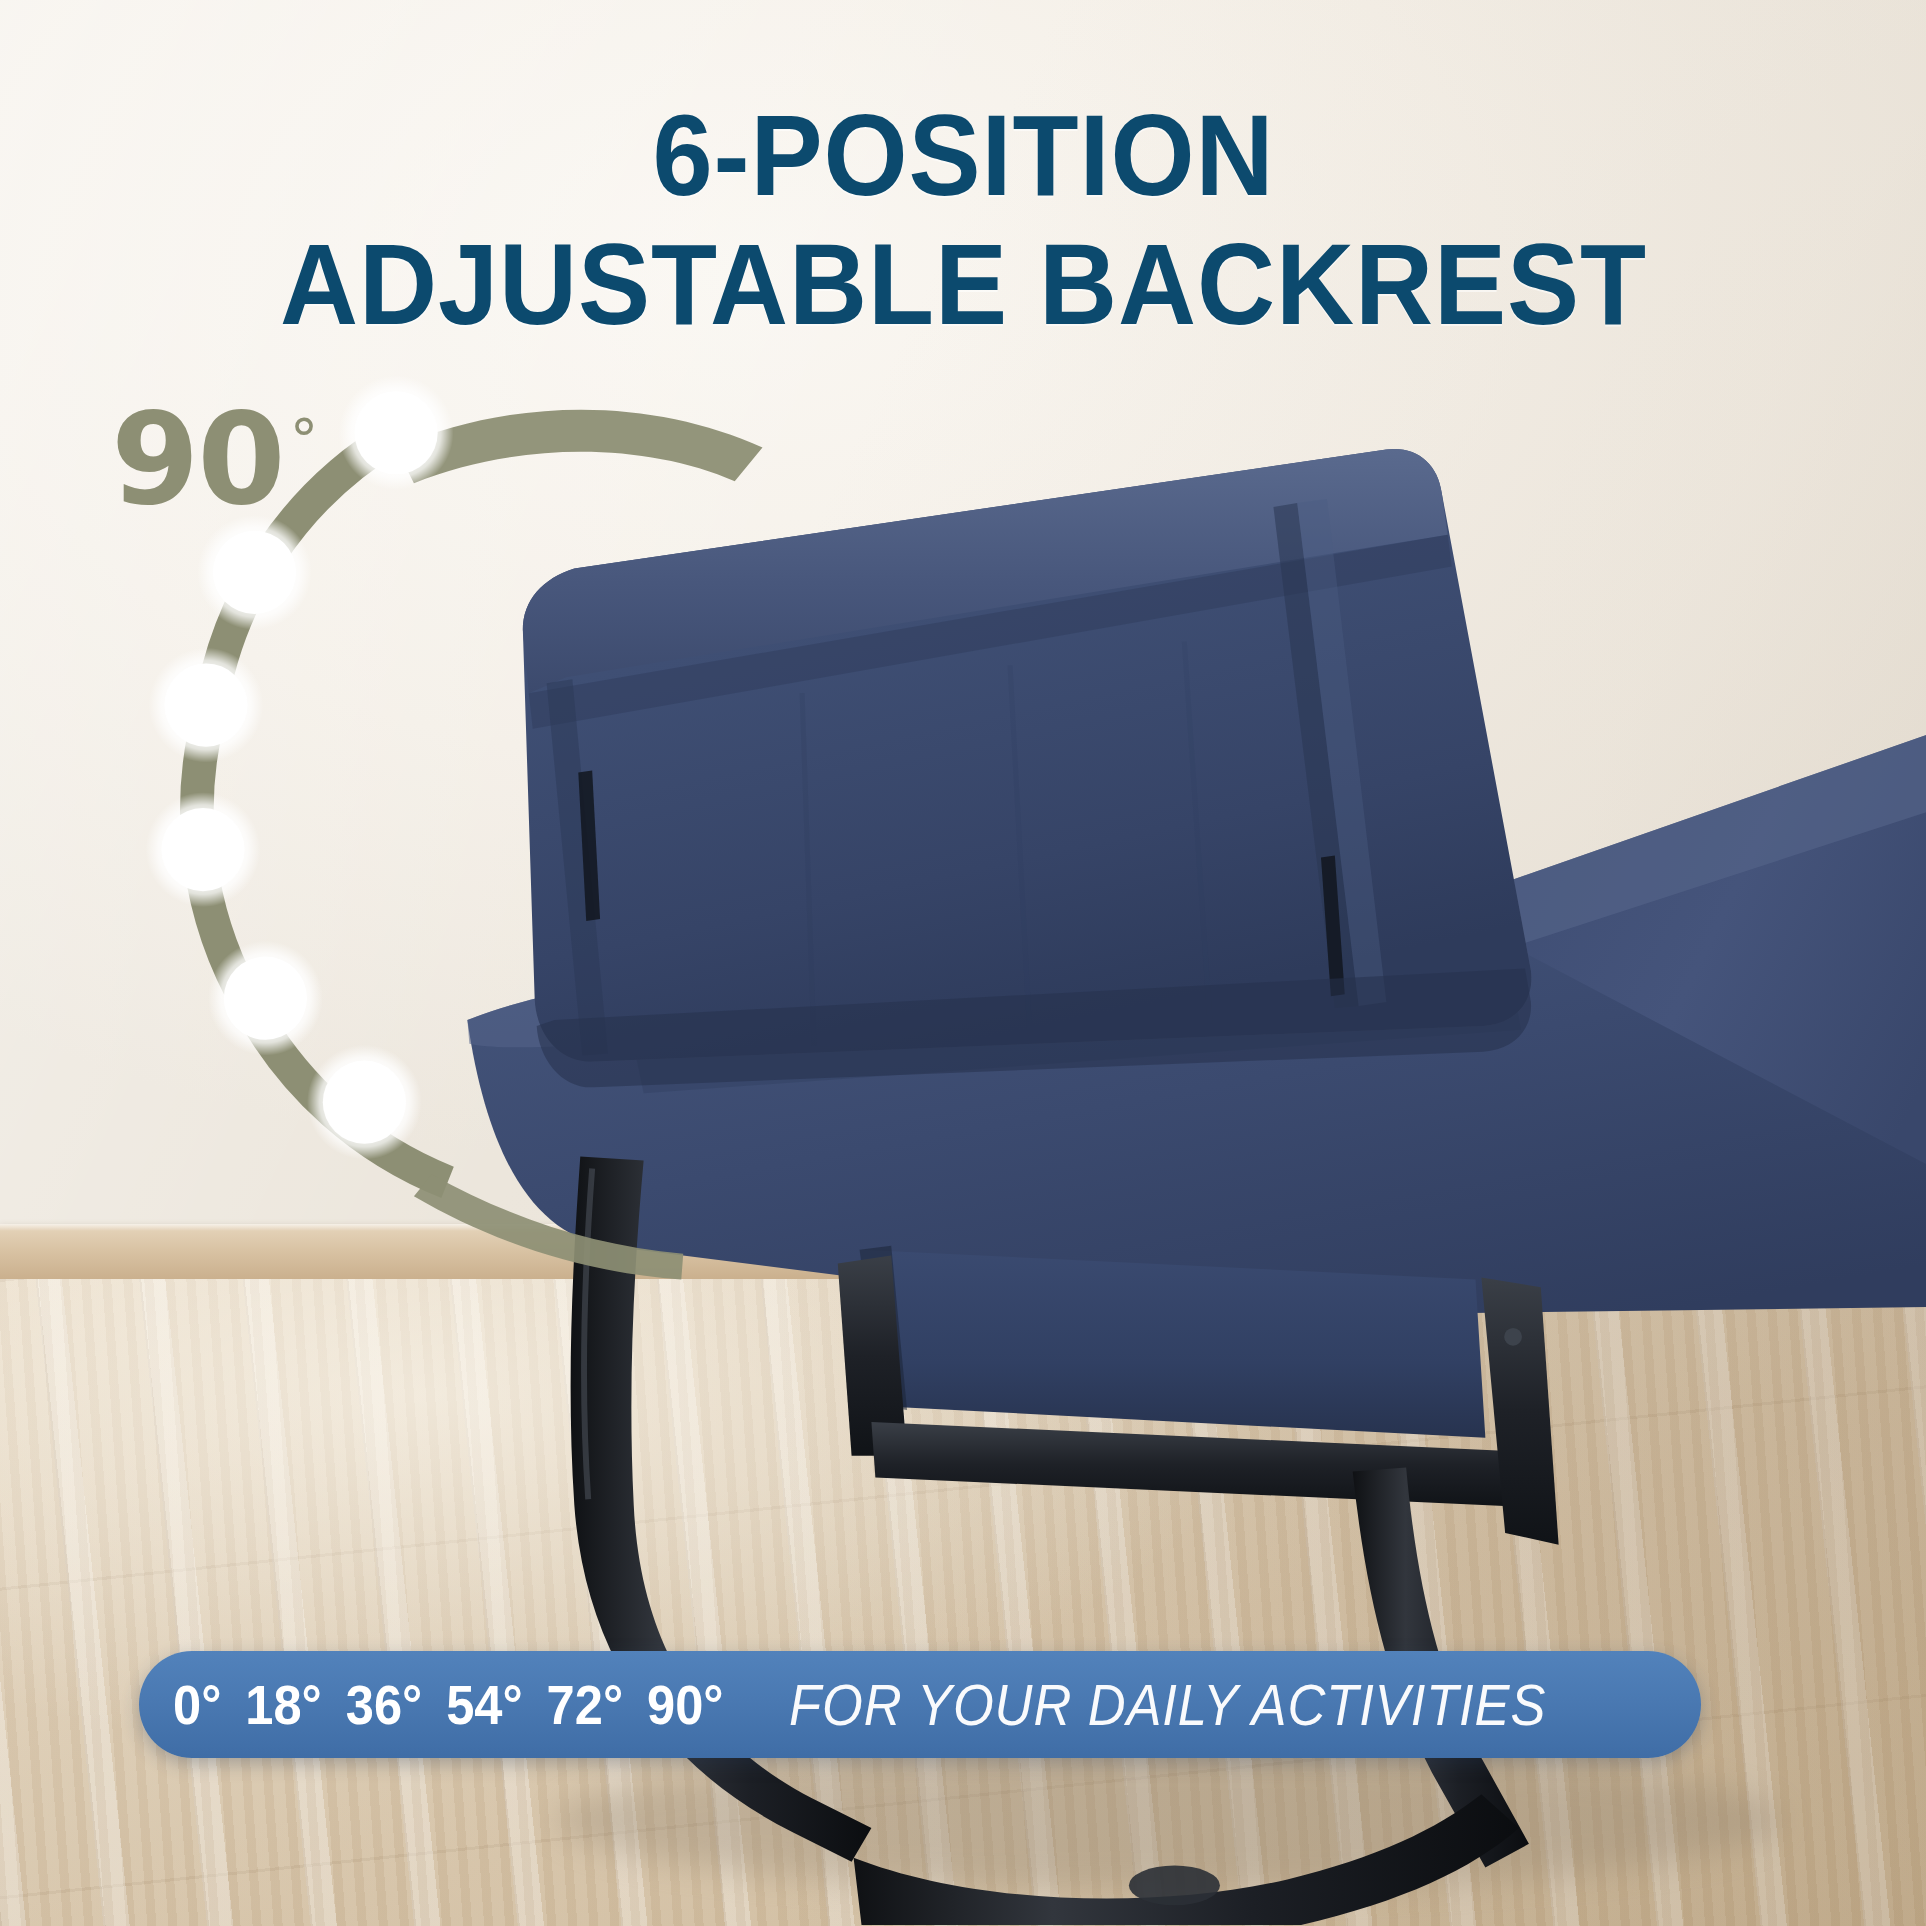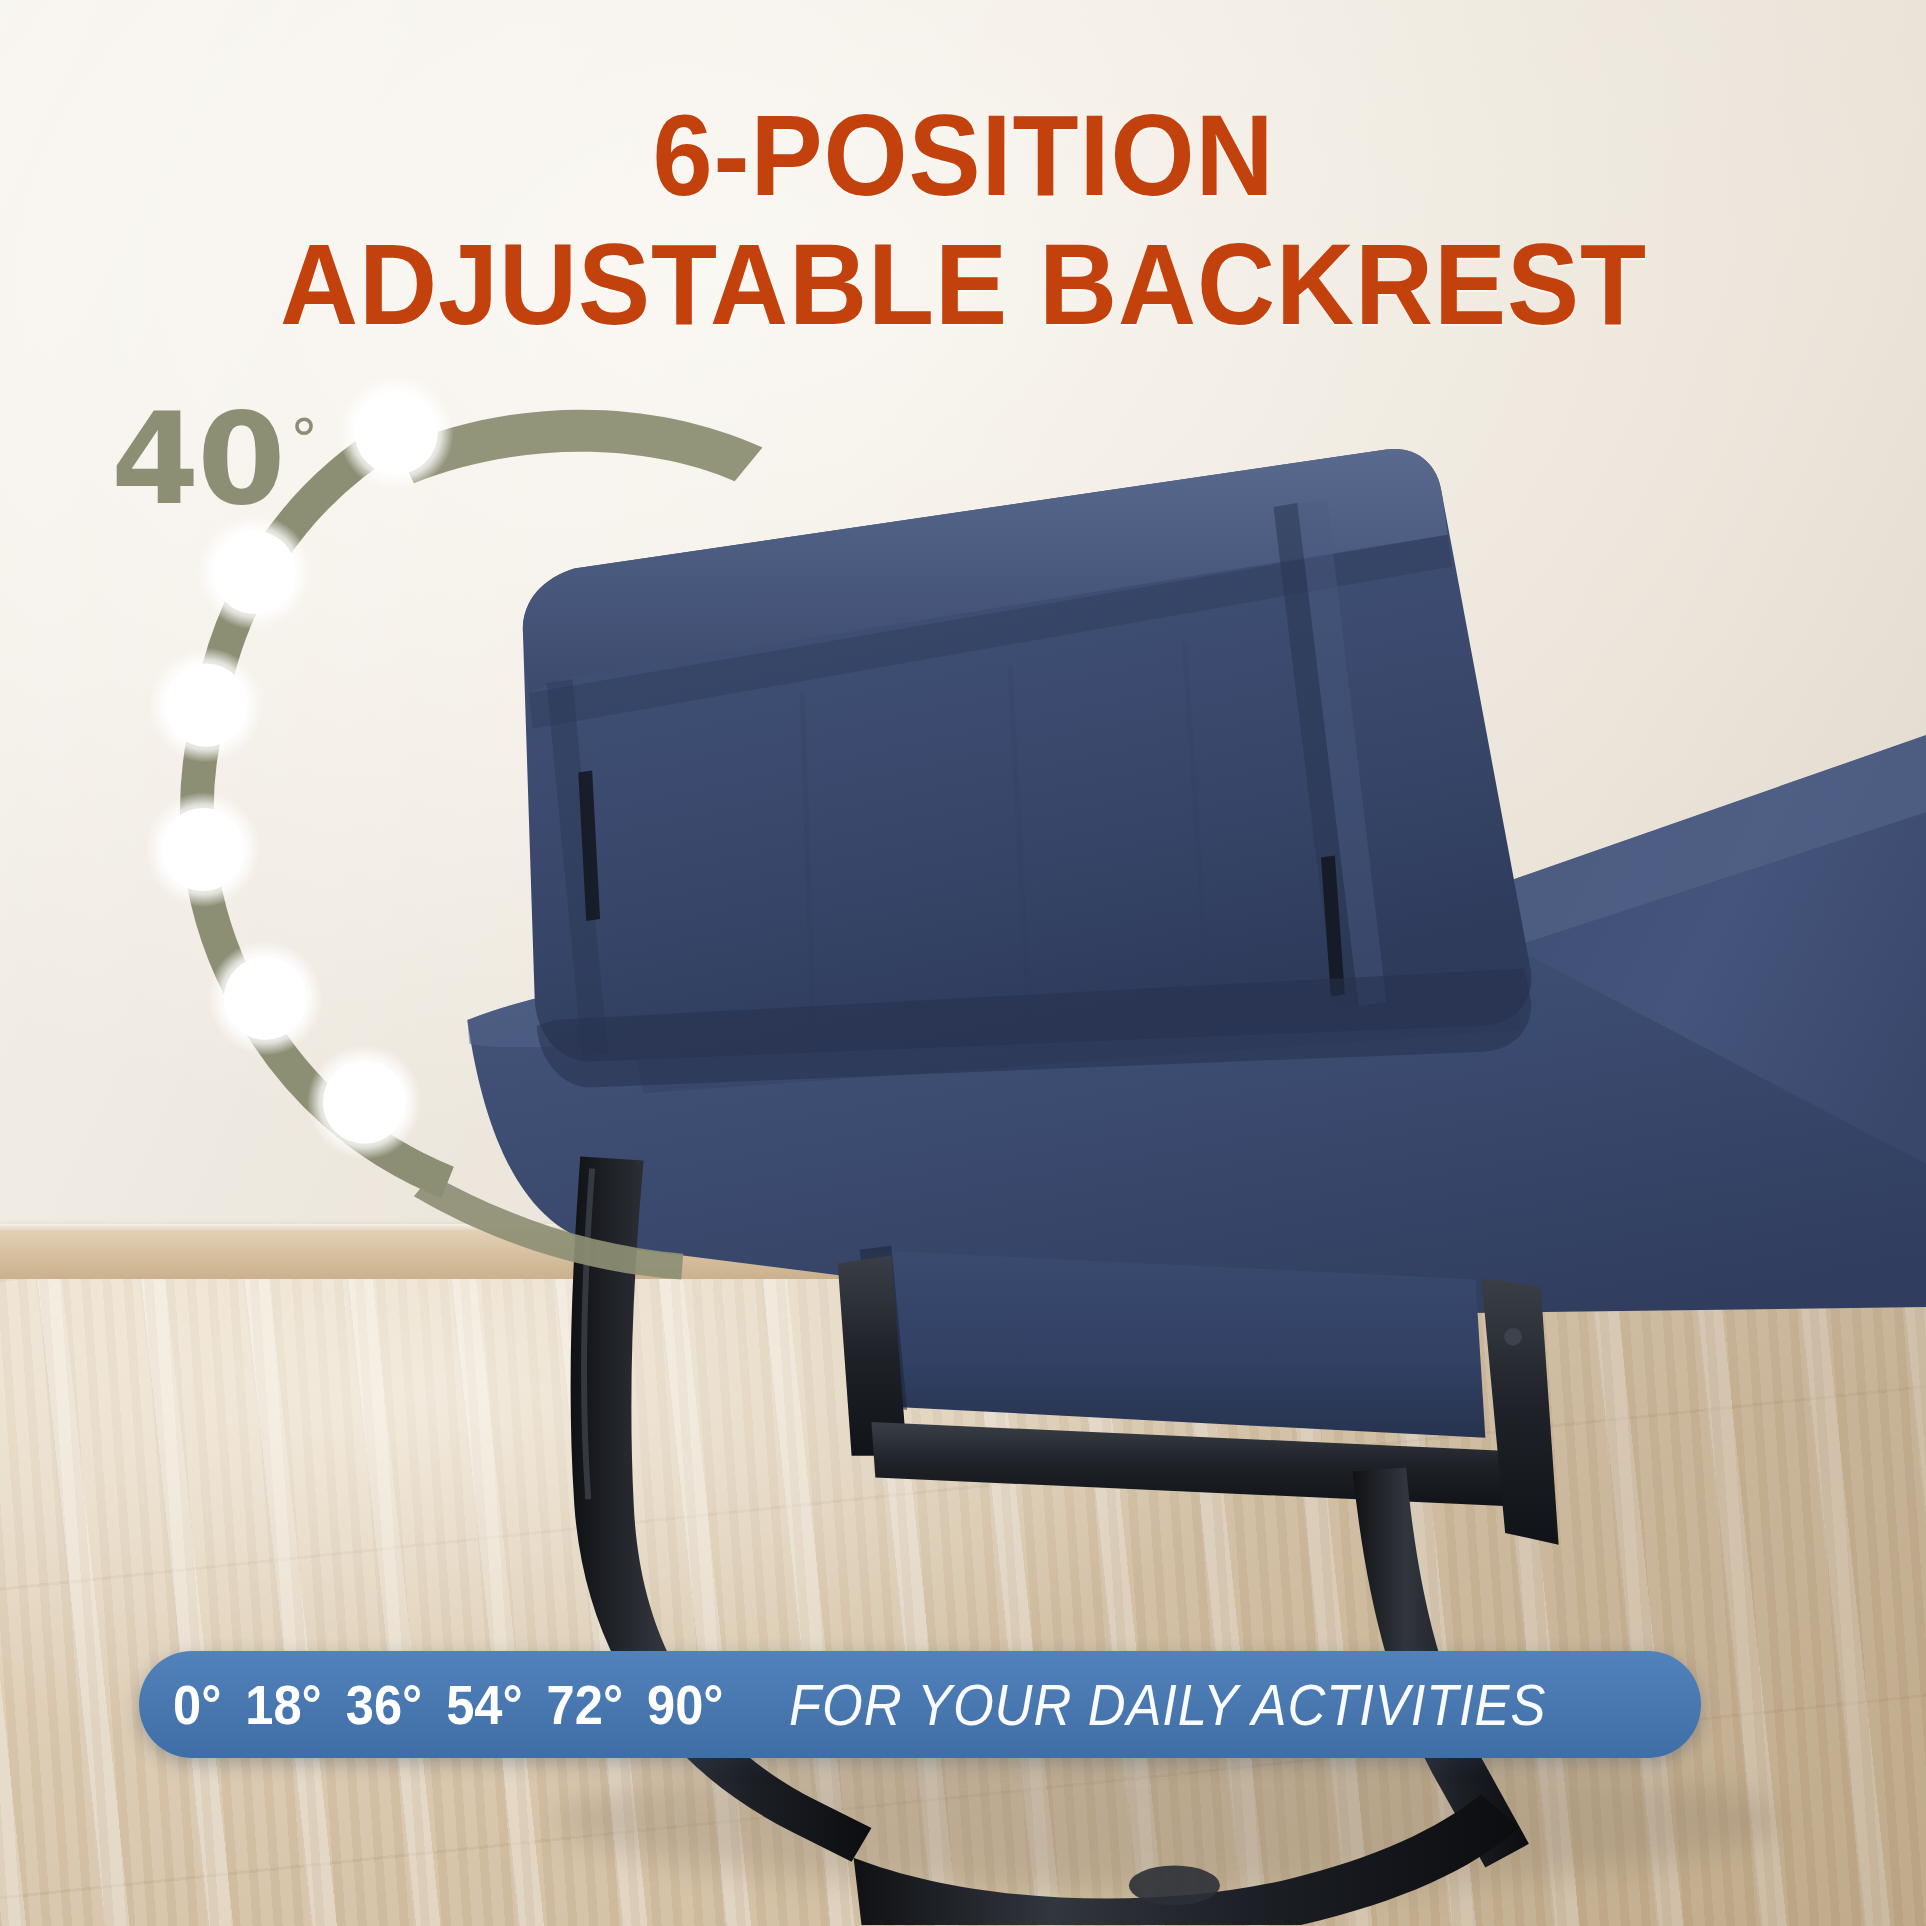--- a/index.html
+++ b/index.html
@@ -79,21 +79,21 @@
   }
   .deg-label .sup {
     font-size:57px; vertical-align:super; font-weight:400;
     margin-left:6px;
   }
 
   
   .headline {
     position:absolute; left:0; top:95px; width:1927px;
     text-align:center;
-    color:#c2410c;
+    color:#0c4a6e;
     font-family:"Liberation Sans", sans-serif;
     font-weight:700;
     line-height:1.05;
     letter-spacing:1px;
     text-shadow:0 2px 0 rgba(255,255,255,.55);
   }
   .headline .l1 { display:block; font-size:115px; transform:scaleX(.94); }
   .headline .l2 { display:block; font-size:115px; transform:scaleX(.94); margin-top:8px; }
 
   
@@ -309,21 +309,21 @@
         <circle cx="268" cy="1008" r="42" fill="#ffffff"></circle>
       </g>
       <g>
         <circle cx="368" cy="1113" r="58" fill="url(#dotGlow)"></circle>
         <circle cx="368" cy="1113" r="42" fill="#ffffff"></circle>
       </g>
     </g>
   </svg>
 
   <div class="deg-label">
-    <span>40</span><span class="sup">°</span>
+    <span>90</span><span class="sup">°</span>
   </div>
 
   <div class="headline">
     <span class="l1">6-POSITION</span>
     <span class="l2">ADJUSTABLE BACKREST</span>
   </div>
 
   <div class="banner">
     <div class="angles">
       <span>0°</span>

